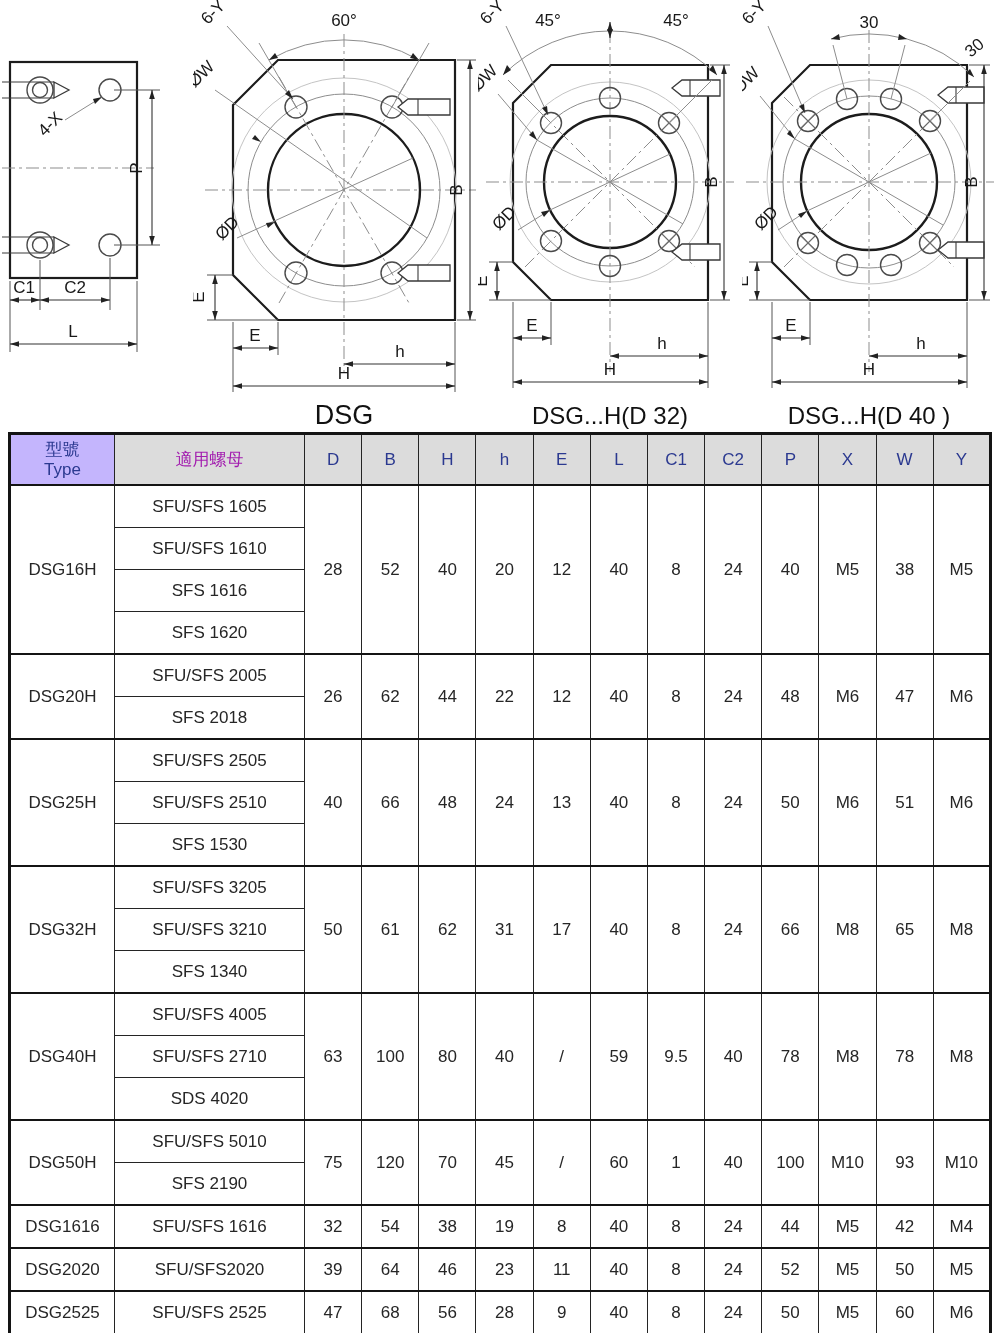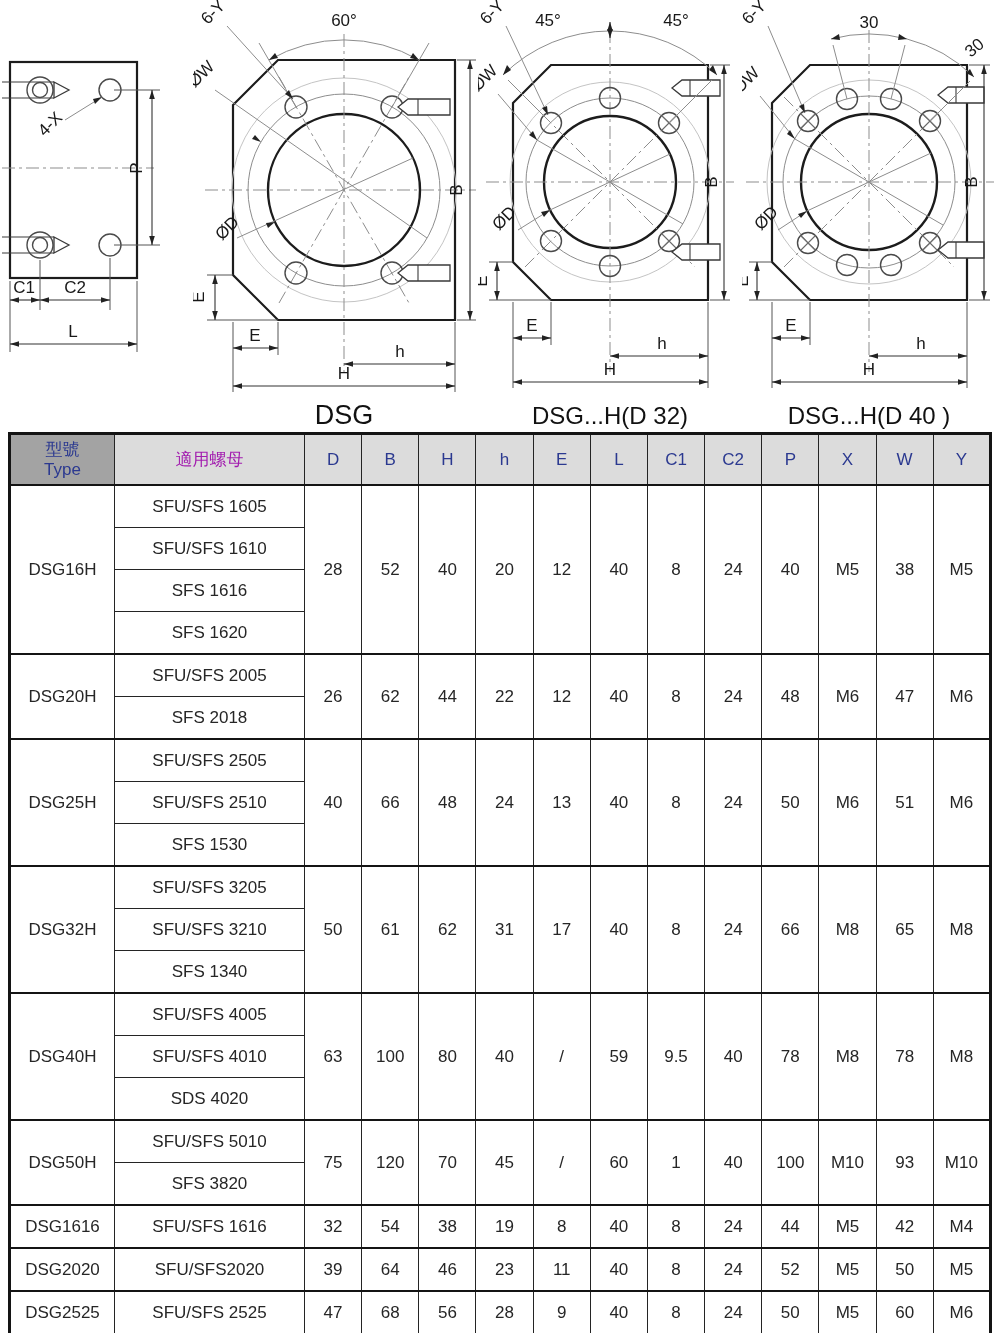--- a/index.html
+++ b/index.html
@@ -365,21 +365,21 @@
       </svg>
   </div>
 
   <table class="spec">
     <colgroup>
       <col class="c-type">
         <col class="c-nut">
     </colgroup>
     <thead>
       <tr>
-        <th style="background: #a3a3a3; color: rgb(43, 57, 144);">
+        <th style="background: #c4b5fd; color: rgb(43, 57, 144);">
           <span>型號</span><br>
           <span>Type</span>
         </th>
         <th style="background: rgb(220, 220, 220); color: #a21caf;">適用螺母</th>
       <th style="background: rgb(220, 220, 220); color: rgb(43, 57, 144);">D</th>
           <th style="background: rgb(220, 220, 220); color: rgb(43, 57, 144);">B</th>
           <th style="background: rgb(220, 220, 220); color: rgb(43, 57, 144);">H</th>
           <th style="background: rgb(220, 220, 220); color: rgb(43, 57, 144);">h</th>
           <th style="background: rgb(220, 220, 220); color: rgb(43, 57, 144);">E</th>
           <th style="background: rgb(220, 220, 220); color: rgb(43, 57, 144);">L</th>
@@ -490,21 +490,21 @@
           <td rowspan="3">/</td>
           <td rowspan="3">59</td>
           <td rowspan="3">9.5</td>
           <td rowspan="3">40</td>
           <td rowspan="3">78</td>
           <td rowspan="3">M8</td>
           <td rowspan="3">78</td>
           <td rowspan="3">M8</td>
         </tr>
         <tr>
-          <td>SFU/SFS 4010</td>
+          <td>SFU/SFS 2710</td>
         </tr>
         <tr>
           <td>SDS 4020</td>
         </tr>
         <tr class="group-start">
           <td rowspan="2">DSG50H</td>
           <td>SFU/SFS 5010</td>
           <td rowspan="2">75</td>
           <td rowspan="2">120</td>
           <td rowspan="2">70</td>
@@ -512,21 +512,21 @@
           <td rowspan="2">/</td>
           <td rowspan="2">60</td>
           <td rowspan="2">1</td>
           <td rowspan="2">40</td>
           <td rowspan="2">100</td>
           <td rowspan="2">M10</td>
           <td rowspan="2">93</td>
           <td rowspan="2">M10</td>
         </tr>
         <tr>
-          <td>SFS 3820</td>
+          <td>SFS 2190</td>
         </tr>
         <tr class="group-start">
           <td rowspan="1">DSG1616</td>
           <td>SFU/SFS 1616</td>
           <td rowspan="1">32</td>
           <td rowspan="1">54</td>
           <td rowspan="1">38</td>
           <td rowspan="1">19</td>
           <td rowspan="1">8</td>
           <td rowspan="1">40</td>

